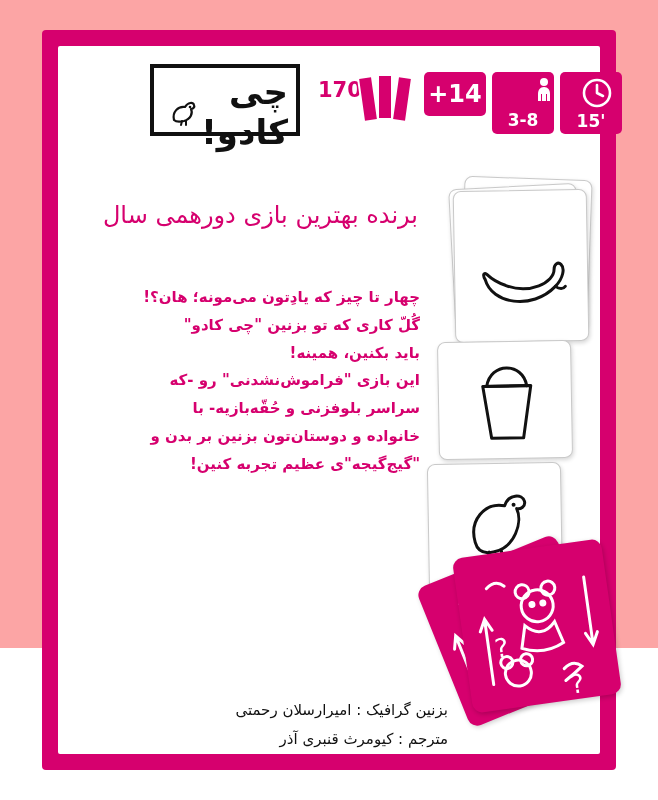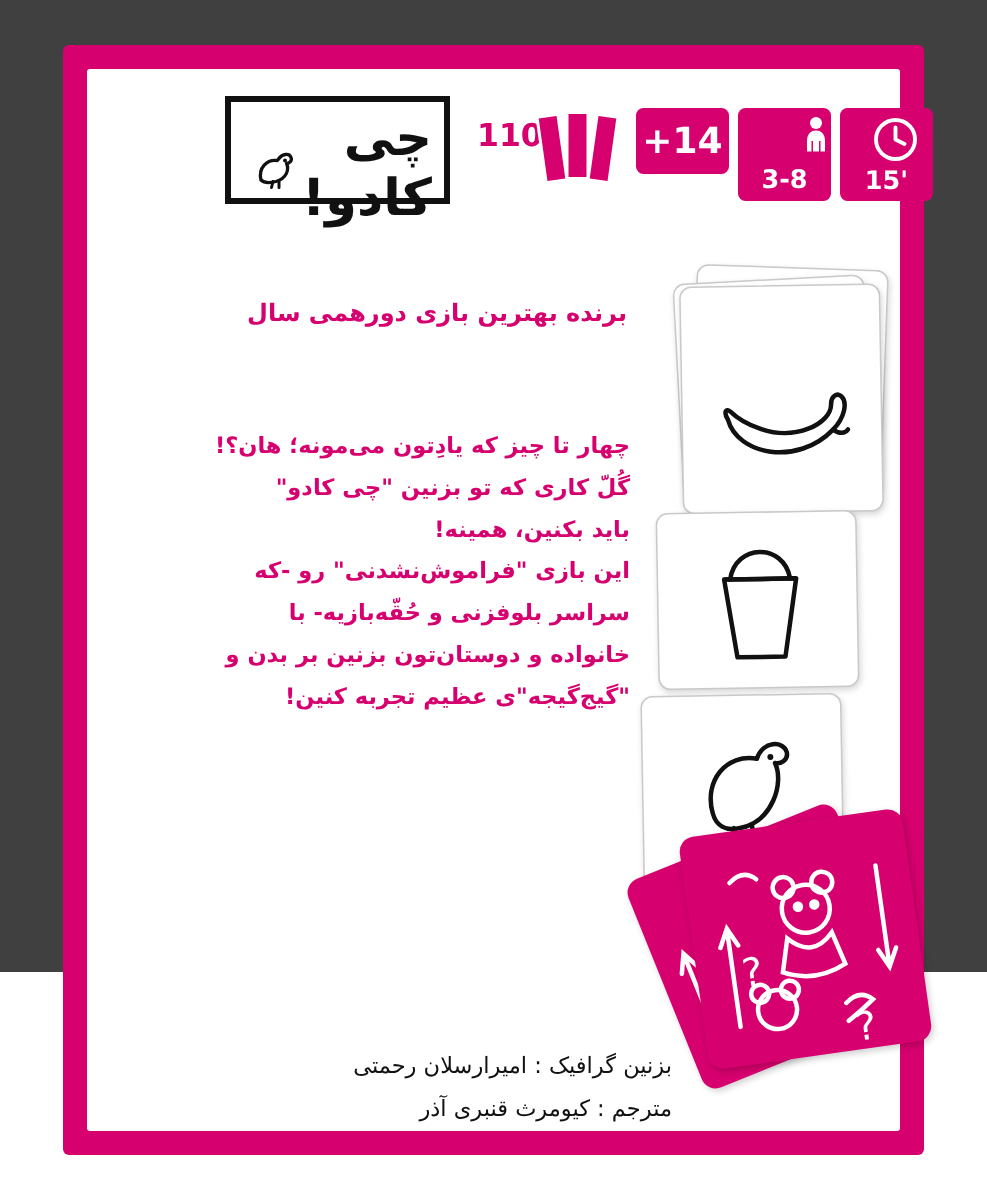--- a/index.html
+++ b/index.html
@@ -11,21 +11,21 @@
     width: 658px;
     height: 800px;
     font-family: "DejaVu Sans", "Liberation Sans", sans-serif;
     overflow: hidden;
   }
 
   .page {
     position: relative;
     width: 658px;
     height: 648px;
-    background: #404040;
+    background: #fca5a5;
   }
 
   
   .frame {
     position: absolute;
     left: 42px;
     top: 30px;
     width: 574px;
     height: 740px;
     background: #d6006e;
@@ -165,22 +165,22 @@
 
   
   .award {
     position: absolute;
     left: 30px;
     top: 150px;
     width: 330px;
     text-align: right;
     direction: rtl;
     color: #d6006e;
-    font-size: 16px;
-    font-weight: bold;
+    font-size: 24px;
+    font-weight: normal;
     line-height: 1.65;
   }
 
   .blurb {
     position: absolute;
     left: 22px;
     top: 238px;
     width: 340px;
     text-align: right;
     direction: rtl;
@@ -249,21 +249,21 @@
           <span class="logo-text">چی کادو!</span>
           <span class="logo-bird">
             <svg class="icon-svg" width="34" height="34" viewBox="0 0 34 34">
               <path d="M6 26 C4 18 10 12 17 13 C20 8 25 8 26 11 C27 13 25 15 23 15 C25 19 23 25 16 27 C12 28 8 28 6 26 Z" fill="none" stroke="#111111" stroke-width="2.2" stroke-linejoin="round"></path>
               <circle cx="22" cy="13" r="1.3" fill="#111111"></circle>
               <path d="M14 27 L13 31 M18 27 L18 31" stroke="#111111" stroke-width="2" stroke-linecap="round"></path>
             </svg>
           </span>
         </div>
 
-        <span class="count-badge">110</span>
+        <span class="count-badge">170</span>
 
         <span class="cards-icon">
           <span class="c c1"></span>
             <span class="c c2"></span>
             <span class="c c3"></span>
         </span>
 
         <div class="pill pill-age">+14</div>
 
         <div class="pill pill-players">

